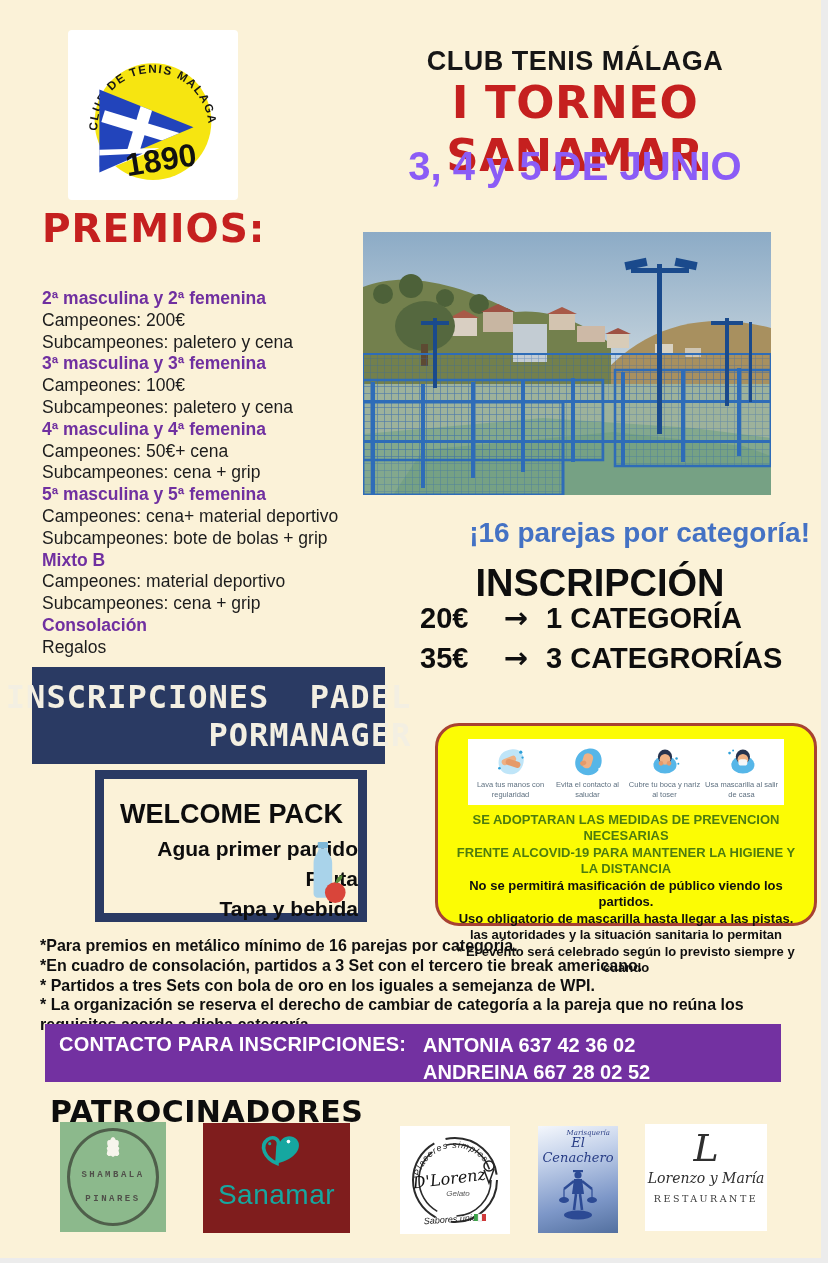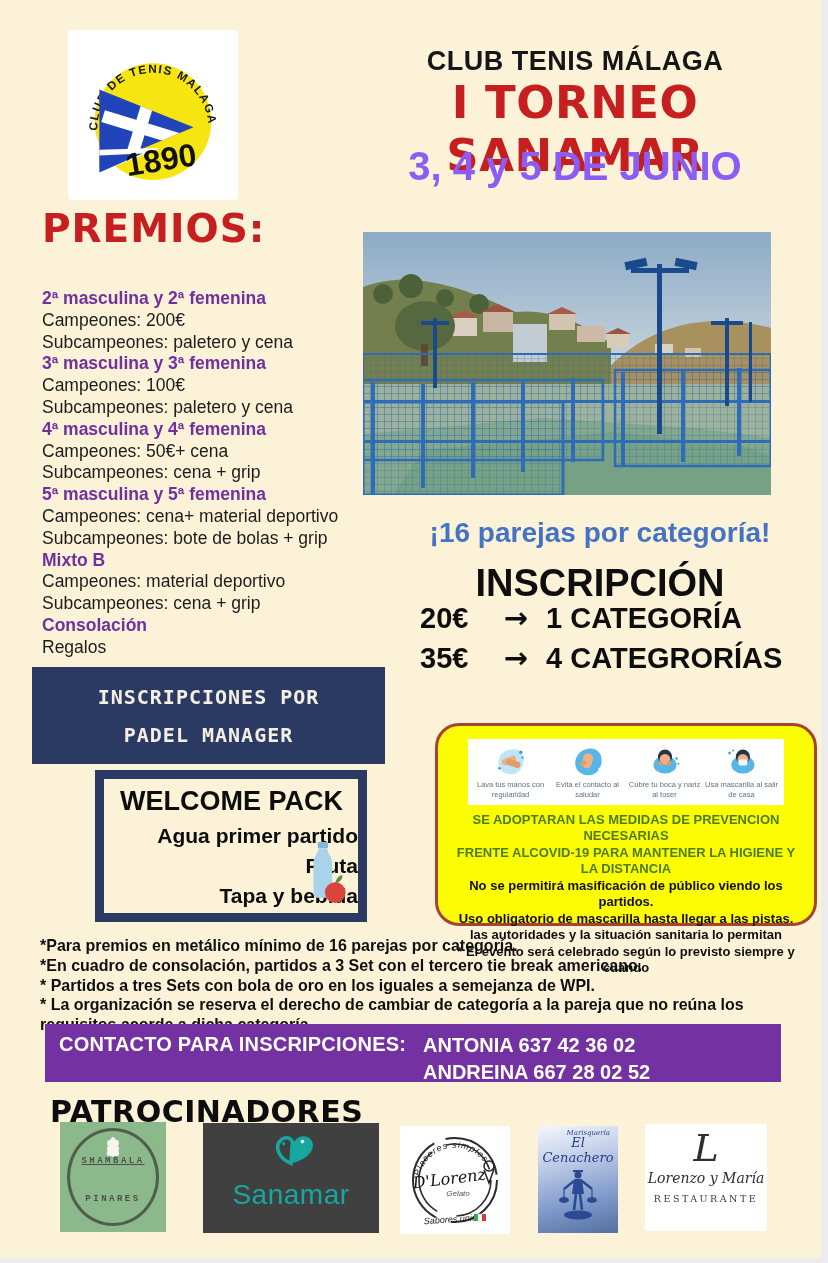--- a/index.html
+++ b/index.html
@@ -23,37 +23,37 @@
   .premios-heading{position:absolute;left:42px;top:206px;font-family:"DejaVu Sans",sans-serif;
                    font-size:39px;font-weight:bold;color:#c5201f;letter-spacing:1px;}
   .premios-list{position:absolute;left:42px;top:288px;width:335px;font-size:17.5px;line-height:21.8px;}
   .prize-cat{color:#7030a0;font-weight:bold;}
 
   
   .photo{position:absolute;left:363px;top:232px;width:408px;height:263px;}
   .photo svg{display:block;width:100%;height:100%;}
 
   
-  .pairs-note{position:absolute;left:390px;top:517px;width:420px;text-align:center;
+  .pairs-note{position:absolute;left:390px;top:517px;width:420px;text-align:right;
               font-size:28px;font-weight:bold;color:#4472c4;}
   .insc-heading{position:absolute;left:390px;top:562px;width:420px;text-align:center;
                 font-size:38px;font-weight:bold;color:#0e0e0e;}
   .insc-options{position:absolute;left:420px;top:598px;font-size:29px;font-weight:bold;color:#0e0e0e;}
   .insc-row{display:grid;grid-template-columns:66px 60px auto;align-items:center;height:40px;}
   .insc-arrow{font-family:"DejaVu Sans",sans-serif;text-align:center;}
 
   
   .reg-box{position:absolute;left:32px;top:667px;width:353px;height:97px;background:#2a3a63;
-           color:#f3efe2;display:flex;flex-direction:column;justify-content:center;align-items:center;
-           font-family:"DejaVu Sans Mono",monospace;font-weight:bold;font-size:20px;line-height:38px;
-           letter-spacing:1px;text-align:left;}
+           color:#f3efe2;display:flex;flex-direction:row;justify-content:center;align-items:center;
+           font-family:"DejaVu Sans Mono",monospace;font-weight:bold;font-size:32px;line-height:38px;
+           letter-spacing:1px;text-align:right;}
 
   
   .welcome-box{position:absolute;left:95px;top:770px;width:272px;height:152px;box-sizing:border-box;
-               border:9px solid #2a3a63;background:#fbf2d8;padding:7px 0 0 16px;}
+               border:9px solid #2a3a63;background:#fbf2d8;padding:20px 0 0 16px;}
   .welcome-title{font-size:27px;font-weight:bold;color:#0d0d0d;margin-bottom:4px;}
   .welcome-item{font-size:21px;font-weight:bold;line-height:30px;color:#0d0d0d;text-align:right;}
   .pack-icon{position:absolute;right:10px;bottom:8px;width:42px;height:64px;}
 
   
   .covid-box{position:absolute;left:435px;top:723px;width:382px;height:203px;box-sizing:border-box;
              background:#fcfc04;border:3px solid #a84232;border-radius:24px;padding:13px 12px 0;}
   .covid-strip{background:#fff;margin:0 18px 7px;display:flex;padding:7px 4px 5px;}
   .covid-col{flex:1;text-align:center;}
   .covid-col svg{width:34px;height:32px;display:block;margin:0 auto;}
@@ -72,22 +72,22 @@
 
   
   .sponsors-heading{position:absolute;left:50px;top:1094px;font-family:"DejaVu Sans",sans-serif;
                     font-size:30px;font-weight:bold;color:#0d0d0d;letter-spacing:.5px;}
   .sp{position:absolute;box-sizing:border-box;}
   .sp-shambala{left:60px;top:1122px;width:106px;height:110px;background:#8cb98c;}
   .sh-ring{position:absolute;left:7px;top:6px;right:7px;bottom:6px;border:3px solid #4f5f4b;border-radius:50%;}
   .sh-lotus{position:absolute;left:50%;top:13px;transform:translateX(-50%);}
   .sh-line{position:absolute;width:100%;text-align:center;font-family:"Liberation Mono",monospace;
            font-size:9px;letter-spacing:2.5px;color:#50504a;font-weight:bold;}
-  .sh-l1{top:34px;text-decoration:underline;} .sh-l2{top:72px;}
-  .sp-sanamar{left:203px;top:1123px;width:176px;height:110px;background:#404040;text-align:center;}
+  .sh-l1{top:48px;} .sh-l2{top:72px;}
+  .sp-sanamar{left:203px;top:1123px;width:147px;height:110px;background:#7f1d1d;text-align:center;}
   .sa-name{font-size:28px;color:#16a7a0;letter-spacing:.5px;margin-top:0;}
   .sp-dlorenz{left:400px;top:1126px;width:110px;height:108px;background:#fff;}
   .sp-cenachero{left:538px;top:1126px;width:80px;height:107px;text-align:center;
       background:linear-gradient(165deg,#f4f7fc 0%,#c3d1ea 30%,#7d97c8 70%,#53709f 100%);}
   .cen-small{font-family:"DejaVu Serif",serif;font-style:italic;font-size:7px;color:#2c3f86;
              text-align:right;padding:3px 8px 0 0;}
   .cen-name{font-family:"DejaVu Serif",serif;font-style:italic;font-size:13px;color:#273c85;margin-top:-2px;}
   .sp-lorenzo{left:645px;top:1124px;width:122px;height:107px;background:#fff;text-align:center;
               font-family:"DejaVu Serif",serif;color:#2f2f2f;}
   .lo-init{font-size:38px;font-style:italic;line-height:40px;margin-top:4px;}
@@ -235,21 +235,21 @@
   <div class="insc-heading">INSCRIPCIÓN</div>
   <div class="insc-options">
     <div class="insc-row">
       <span class="insc-price">20€</span>
       <span class="insc-arrow">→</span>
       <span class="insc-label">1 CATEGORÍA</span>
     </div>
     <div class="insc-row">
       <span class="insc-price">35€</span>
       <span class="insc-arrow">→</span>
-      <span class="insc-label">4 CATEGRORÍAS</span>
+      <span class="insc-label">3 CATEGRORÍAS</span>
     </div>
   </div>
 
   <div class="reg-box">
     <div>INSCRIPCIONES POR</div>
     <div>PADEL MANAGER</div>
   </div>
 
   <div class="welcome-box">
     <div class="welcome-title">WELCOME PACK</div>

